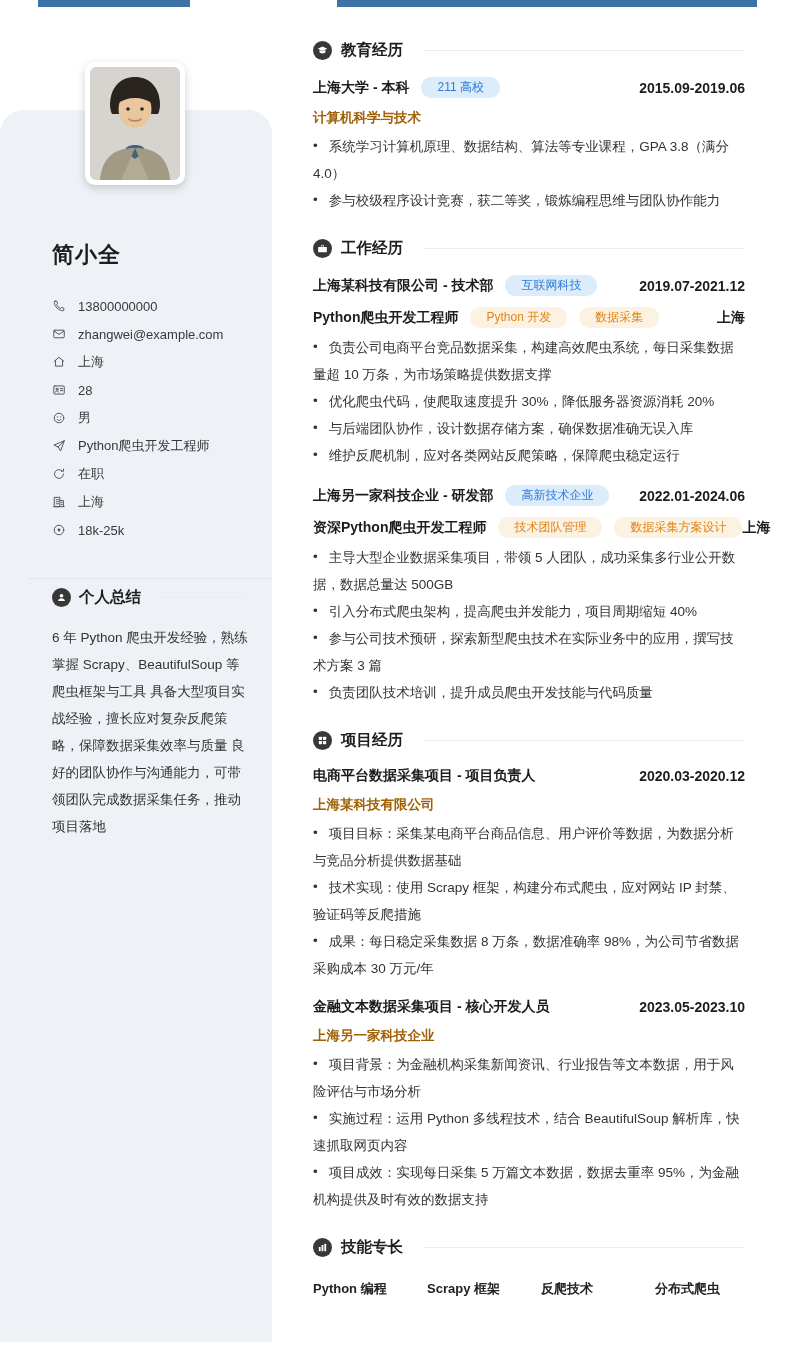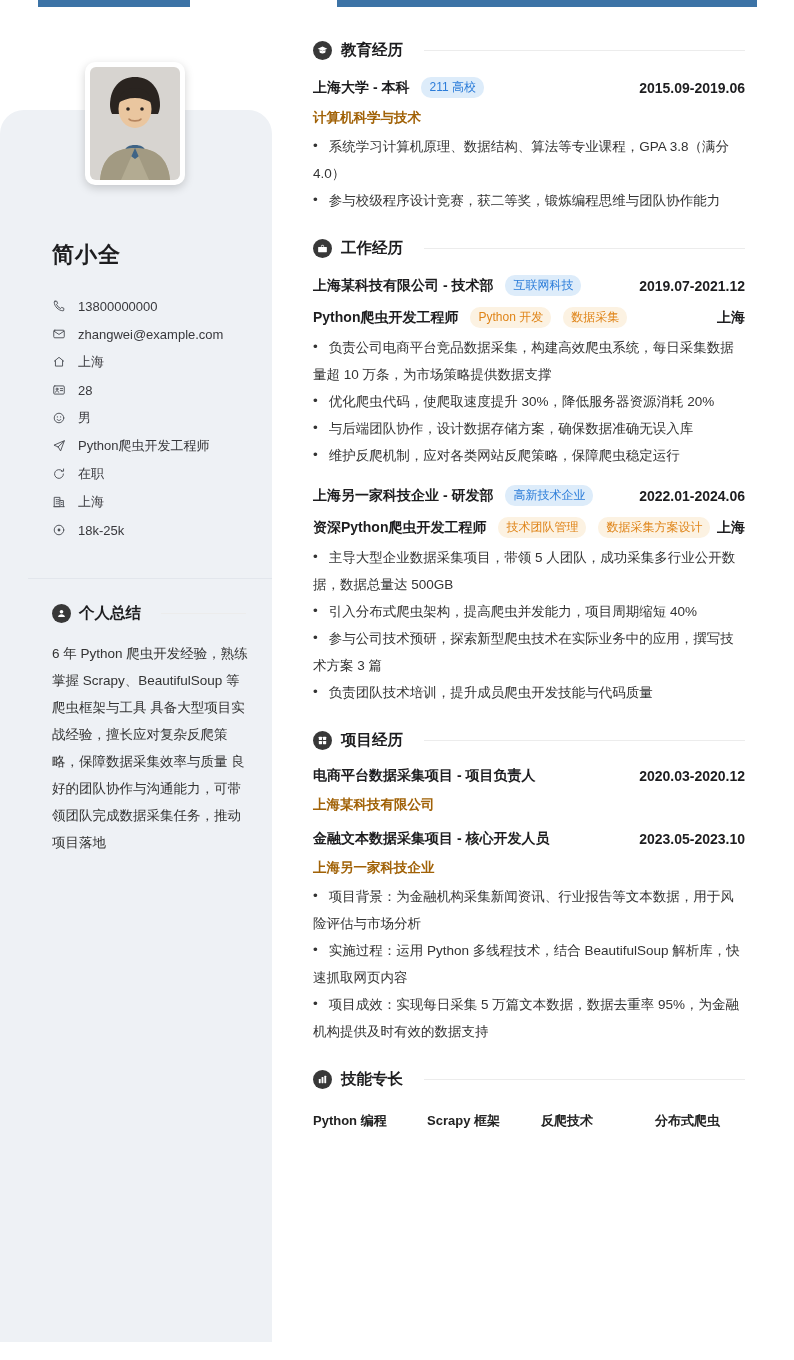--- a/index.html
+++ b/index.html
@@ -21,40 +21,40 @@
   .photo-frame svg { width:90px; height:113px; border-radius:6px; display:block; }
   .side-inner { padding:130px 24px 0 52px; }
   .person-name { font-size:22px; font-weight:700; color:#1d1d1f; letter-spacing:1px; }
   .contact-list { margin-top:22px; }
   .contact-row { display:flex; align-items:center; gap:12px; height:28px; font-size:13px; color:#38383c; }
   .contact-row svg { width:14px; height:14px; flex:0 0 14px; }
   .icon-stroke { fill:none; stroke:#4b4f55; stroke-width:1.6; stroke-linecap:round; stroke-linejoin:round; }
 
   .side-divider { height:1px; background:#e2e6ec; margin:34px -24px 0 -24px; }
 
-  .side-section-header { display:flex; align-items:center; gap:8px; margin-top:24px; }
+  .side-section-header { display:flex; align-items:center; gap:8px; margin-top:8px; }
   .icon-circle { width:19px; height:19px; border-radius:50%; background:#383838;
     display:inline-flex; align-items:center; justify-content:center; flex:0 0 19px; }
   .icon-circle svg { width:11px; height:11px; fill:#fff; }
   .section-title { font-size:15.5px; font-weight:700; color:#1d1d1f; white-space:nowrap; }
   .header-rule { flex:1; height:1px; background:#ececec; margin-left:12px; }
   .side-section-header .header-rule { margin-right:2px; }
 
   .summary-text { margin-top:16px; font-size:13.5px; line-height:27px; color:#333; }
 
   
   .main { position:absolute; left:313px; top:40px; width:432px; }
   .section-header { display:flex; align-items:center; gap:9px; }
   .section { margin-bottom:0; }
 
   .entry-head { display:flex; align-items:center; margin-top:16px; }
   .entry-title { font-size:14px; font-weight:700; color:#1d1d1f; white-space:nowrap; }
   .entry-date { margin-left:auto; font-size:14px; font-weight:700; color:#1d1d1f; white-space:nowrap; }
   .entry-sub { font-size:13.5px; font-weight:700; color:#a16207; margin-top:11px; }
-  .badge { font-size:12px; border-radius:10px; padding:2px 8px; margin-left:12px; white-space:nowrap; }
+  .badge { font-size:12px; border-radius:10px; padding:2px 16px; margin-left:12px; white-space:nowrap; }
   .badge.blue   { background:#ddecfa; color:#2b7cd9; }
   .badge.orange { background:#fcf2e2; color:#df8418; }
 
   .bullets { margin-top:6px; }
   .bullet { font-size:13.5px; line-height:27px; color:#333; }
   .bullet::before { content:"•"; display:inline-block; margin-right:11px; color:#333;
     transform:translateY(-1px); } .gap-lg { height:24px; }
 
   
   .skill-grid { display:grid; grid-template-columns:1fr 1fr 1fr 1fr; column-gap:24px; row-gap:20px;
@@ -285,20 +285,25 @@
         <span class="section-title">项目经历</span>
         <span class="header-rule"></span>
       </div>
 
       <div>
         <div class="entry-head">
           <span class="entry-title">电商平台数据采集项目 - 项目负责人</span>
           <span class="entry-date">2020.03-2020.12</span>
         </div>
         <div class="entry-sub">上海某科技有限公司</div>
+        <div class="bullets">
+          <p class="bullet"><span>项目目标：采集某电商平台商品信息、用户评价等数据，为数据分析与竞品分析提供数据基础</span></p>
+          <p class="bullet"><span>技术实现：使用 Scrapy 框架，构建分布式爬虫，应对网站 IP 封禁、验证码等反爬措施</span></p>
+          <p class="bullet"><span>成果：每日稳定采集数据 8 万条，数据准确率 98%，为公司节省数据采购成本 30 万元/年</span></p>
+        </div>
       </div>
 
       <div>
         <div class="entry-head">
           <span class="entry-title">金融文本数据采集项目 - 核心开发人员</span>
           <span class="entry-date">2023.05-2023.10</span>
         </div>
         <div class="entry-sub">上海另一家科技企业</div>
         <div class="bullets">
           <p class="bullet"><span>项目背景：为金融机构采集新闻资讯、行业报告等文本数据，用于风险评估与市场分析</span></p>

